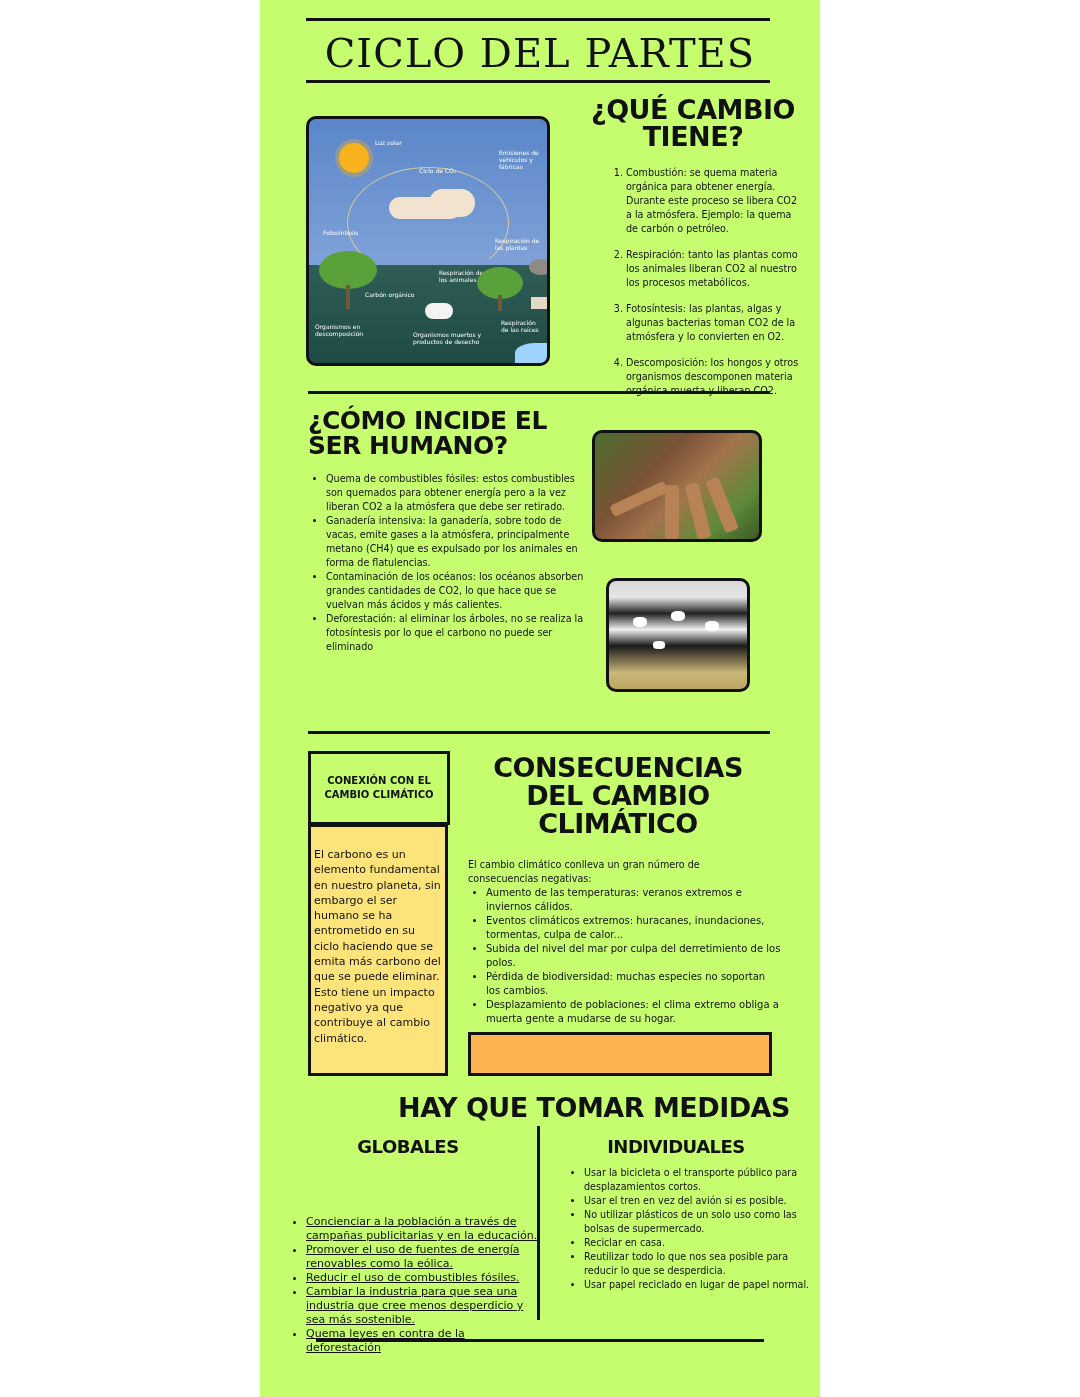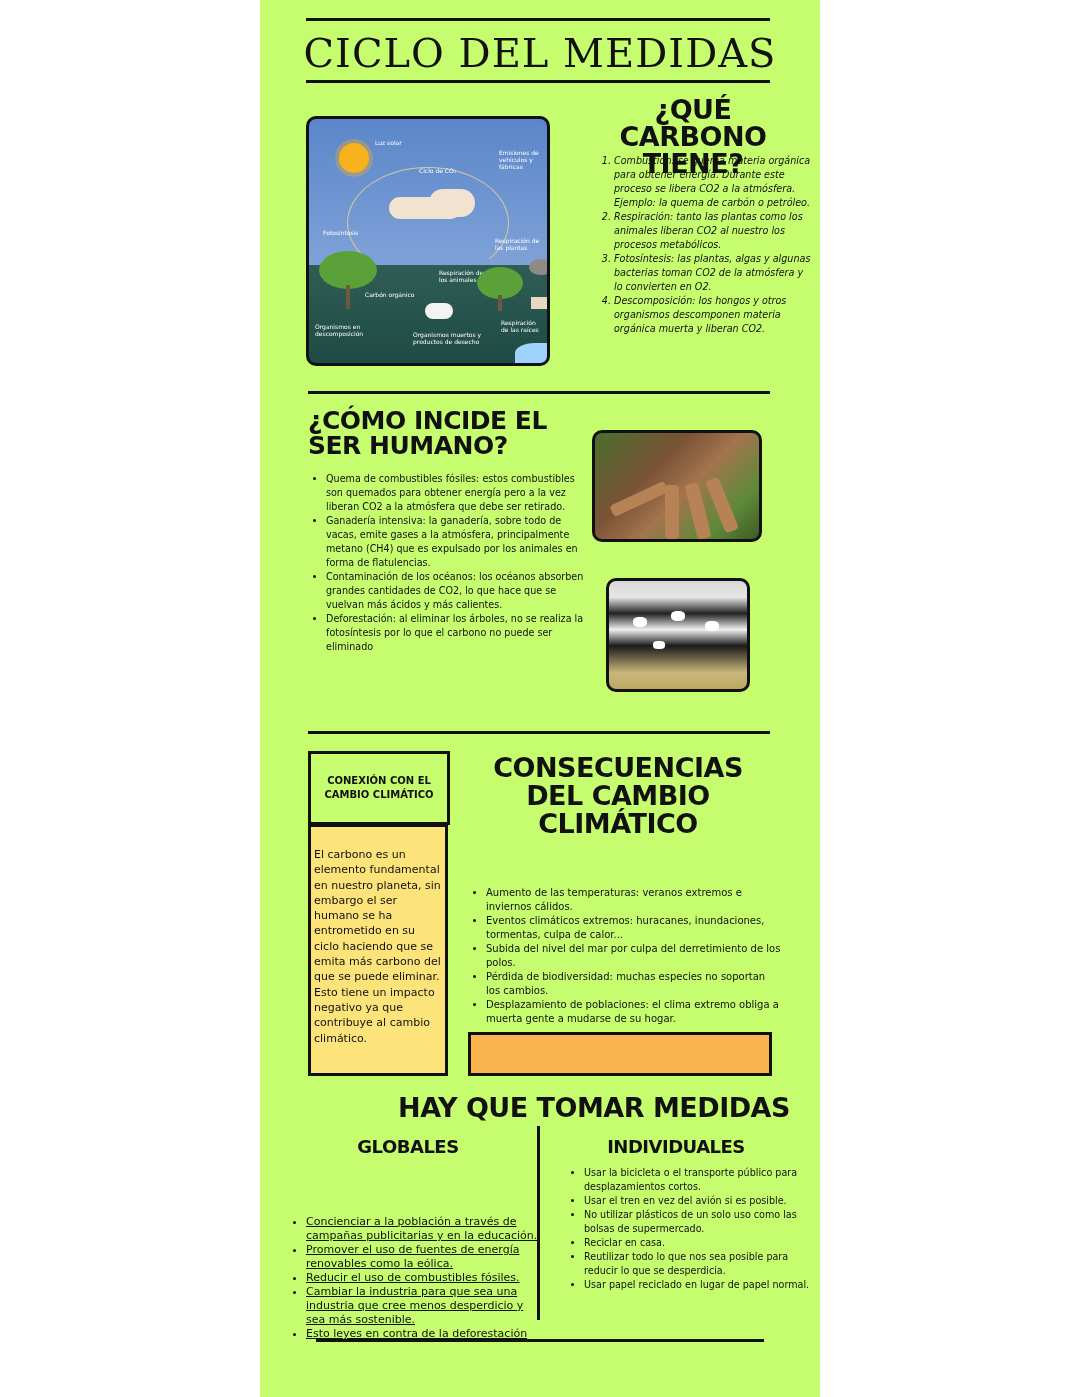--- a/index.html
+++ b/index.html
@@ -5,21 +5,21 @@
   html, body { margin:0; padding:0; background:#ffffff; }
   body { width:1080px; height:1397px; position:relative; overflow:hidden; font-family:"DejaVu Sans", sans-serif; color:#111; }
   .page { position:absolute; left:260px; top:0; width:560px; height:1397px; background:#c5fd6f; }
   .abs { position:absolute; }
   .hr { position:absolute; height:3px; background:#111; }
   .title { position:absolute; left:0; width:560px; top:30px; text-align:center; font-family:"DejaVu Serif", serif; font-size:40px; letter-spacing:1px; font-weight:normal; }
   .h-bold { font-family:"DejaVu Sans", sans-serif; font-weight:bold; line-height:1.0; letter-spacing:-0.5px; }
   .small { font-size:10px; line-height:14px; }
   ol, ul { margin:0; padding:0; }
   ol.parts { padding-left:18px; }
-  ol.parts li { margin:0;font-style:italic; }
+  ol.parts li { margin:12px; }
   ul.bul { padding-left:18px; list-style:disc; }
   ul.bul li { margin:0; }
   .photo { position:absolute; border:3px solid #111; border-radius:10px; overflow:hidden; }
 
   
   .diagram { background:linear-gradient(#5a86c9 0%, #7fa2d8 60%, #2f5d55 60%, #1f4a45 100%); }
   .sun { position:absolute; width:30px; height:30px; border-radius:50%; background:#f7b21d; box-shadow:0 0 0 4px rgba(247,178,29,0.35); }
   .cloud { position:absolute; background:#f1e3cf; border-radius:20px; }
   .tree-top { position:absolute; border-radius:50%; background:#5aa13a; }
   .trunk { position:absolute; background:#6d5a3a; }
@@ -38,21 +38,21 @@
   .cowspot { position:absolute; background:#fff; border-radius:40%; }
 
   .box { position:absolute; border:3px solid #111; }
 </style>
 </head>
 <body>
 
 <div class="page">
 
   <div class="hr" style="left:46px;top:18px;width:464px;"></div>
-  <div class="title">CICLO DEL MEDIDAS</div>
+  <div class="title">CICLO DEL PARTES</div>
   <div class="hr" style="left:46px;top:80px;width:464px;"></div>
 
   <div class="photo diagram" style="left:46px;top:116px;width:238px;height:244px;">
     <div class="arc" style="left:38px;top:48px;width:160px;height:110px;border-bottom-color:transparent;"></div>
     <div class="sun" style="left:30px;top:24px;"></div>
     <div class="dlabel" style="left:66px;top:20px;">Luz solar</div>
     <div class="dlabel" style="left:110px;top:48px;">Ciclo de CO₂</div>
     <div class="dlabel" style="left:230px;top:30px;width:40px;margin-left:-40px;">Emisiones de vehículos y fábricas</div>
     <div class="cloud" style="left:80px;top:78px;width:72px;height:22px;"></div>
     <div class="cloud" style="left:120px;top:70px;width:46px;height:28px;"></div>
@@ -67,21 +67,21 @@
     <div class="smoke" style="left:220px;top:140px;width:24px;height:16px;"></div>
     <div class="factory" style="left:222px;top:178px;width:18px;height:12px;"></div>
     <div class="sheep" style="left:116px;top:184px;width:28px;height:16px;"></div>
     <div class="dlabel" style="left:6px;top:204px;width:56px;">Organismos en descomposición</div>
     <div class="dlabel" style="left:104px;top:212px;width:80px;">Organismos muertos y productos de desecho</div>
     <div class="dlabel" style="left:236px;top:200px;width:42px;margin-left:-44px;">Respiración de las raíces</div>
     <div class="water" style="left:206px;top:224px;width:40px;height:20px;"></div>
   </div>
 
   <div class="abs h-bold" style="left:330px;top:96px;width:206px;text-align:center;font-size:27px;">
-    <div>¿QUÉ CARBONO</div>
+    <div>¿QUÉ CAMBIO</div>
     <div>TIENE?</div>
   </div>
   <ol class="abs parts small" style="left:336px;top:154px;width:200px;font-size:9.6px;line-height:14px;">
     <li>Combustión: se quema materia orgánica para obtener energía. Durante este proceso se libera CO2 a la atmósfera. Ejemplo: la quema de carbón o petróleo.</li>
     <li>Respiración: tanto las plantas como los animales liberan CO2 al nuestro los procesos metabólicos.</li>
     <li>Fotosíntesis: las plantas, algas y algunas bacterias toman CO2 de la atmósfera y lo convierten en O2.</li>
     <li>Descomposición: los hongos y otros organismos descomponen materia orgánica muerta y liberan CO2.</li>
   </ol>
 
   <div class="hr" style="left:48px;top:391px;width:462px;"></div>
@@ -121,39 +121,40 @@
   </div>
   <div class="box" style="left:48px;top:824px;width:134px;height:246px;background:#fde47a;border-width:3px;">
     <div style="padding:20px 2px 0 3px;font-size:11px;line-height:15.3px;">El carbono es un elemento fundamental en nuestro planeta, sin embargo el ser humano se ha entrometido en su ciclo haciendo que se emita más carbono del que se puede eliminar. Esto tiene un impacto negativo ya que contribuye al cambio climático.</div>
   </div>
 
   <div class="abs h-bold" style="left:206px;top:754px;width:304px;text-align:center;font-size:27px;line-height:28px;">
     <div>CONSECUENCIAS</div>
     <div>DEL CAMBIO</div>
     <div>CLIMÁTICO</div>
   </div>
+  <div class="abs" style="left:208px;top:858px;width:270px;font-size:9.6px;line-height:14px;">El cambio climático conlleva un gran número de consecuencias negativas:</div>
   <ul class="abs bul" style="left:208px;top:886px;width:296px;font-size:10px;line-height:14px;">
     <li>Aumento de las temperaturas: veranos extremos e inviernos cálidos.</li>
     <li>Eventos climáticos extremos: huracanes, inundaciones, tormentas, culpa de calor...</li>
     <li>Subida del nivel del mar por culpa del derretimiento de los polos.</li>
     <li>Pérdida de biodiversidad: muchas especies no soportan los cambios.</li>
     <li>Desplazamiento de poblaciones: el clima extremo obliga a muerta gente a mudarse de su hogar.</li>
   </ul>
   <div class="box" style="left:208px;top:1032px;width:298px;height:38px;background:#fbb44f;"></div>
 
   <div class="abs h-bold" style="left:0;top:1094px;width:668px;text-align:center;font-size:27px;">HAY QUE TOMAR MEDIDAS</div>
   <div class="abs" style="left:277px;top:1126px;width:3px;height:194px;background:#111;"></div>
 
   <div class="abs h-bold" style="left:48px;top:1138px;width:200px;text-align:center;font-size:18px;">GLOBALES</div>
   <ul class="abs bul" style="left:28px;top:1215px;width:232px;font-size:11px;line-height:14px;text-decoration:underline;">
     <li>Concienciar a la población a través de campañas publicitarias y en la educación.</li>
     <li>Promover el uso de fuentes de energía renovables como la eólica.</li>
     <li>Reducir el uso de combustibles fósiles.</li>
     <li>Cambiar la industria para que sea una industria que cree menos desperdicio y sea más sostenible.</li>
-    <li>Esto leyes en contra de la deforestación</li>
+    <li>Quema leyes en contra de la deforestación</li>
   </ul>
 
   <div class="abs h-bold" style="left:316px;top:1138px;width:200px;text-align:center;font-size:18px;">INDIVIDUALES</div>
   <ul class="abs bul" style="left:306px;top:1166px;width:232px;font-size:9.6px;line-height:14px;">
     <li>Usar la bicicleta o el transporte público para desplazamientos cortos.</li>
     <li>Usar el tren en vez del avión si es posible.</li>
     <li>No utilizar plásticos de un solo uso como las bolsas de supermercado.</li>
     <li>Reciclar en casa.</li>
     <li>Reutilizar todo lo que nos sea posible para reducir lo que se desperdicia.</li>
     <li>Usar papel reciclado en lugar de papel normal.</li>

